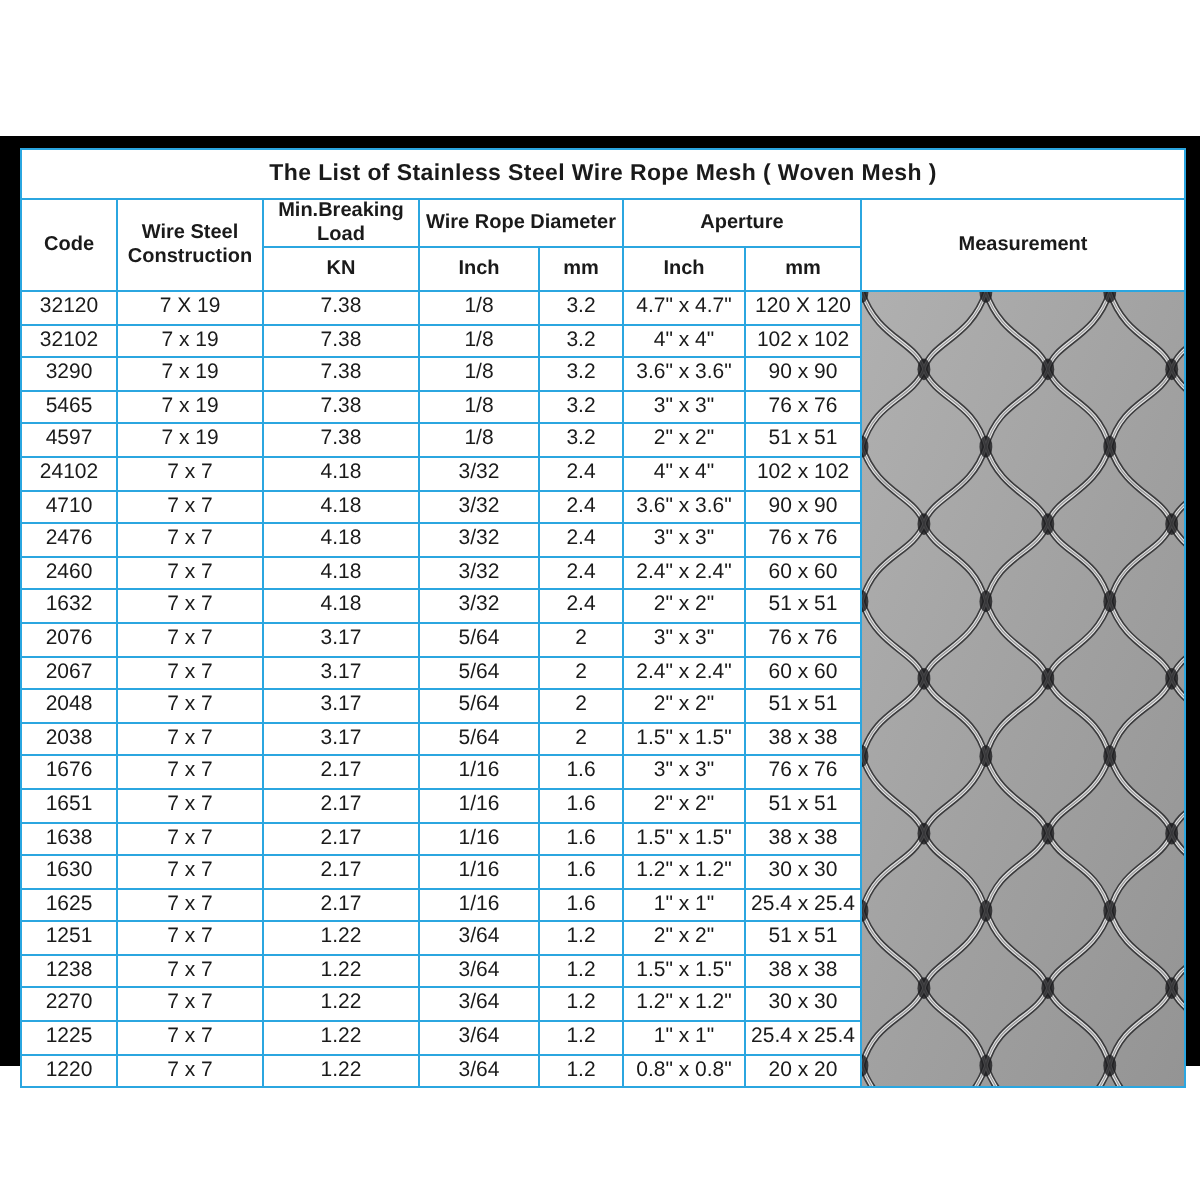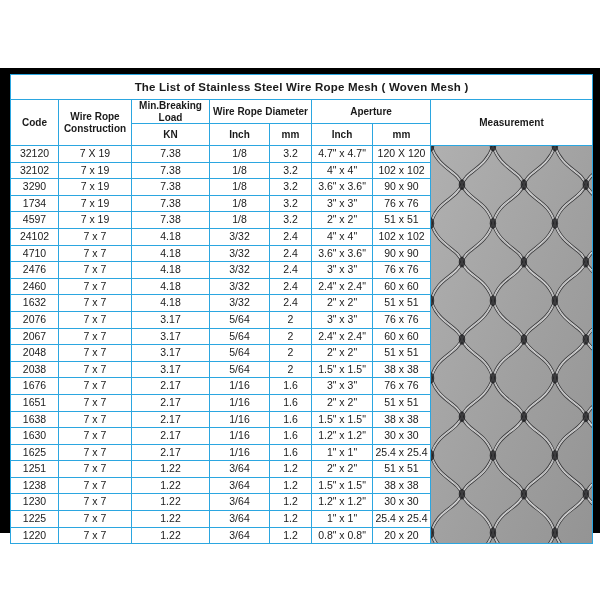--- a/index.html
+++ b/index.html
@@ -117,21 +117,21 @@
             <col class="c-apin">
           <col class="c-apmm">
             <col class="c-meas">
         </colgroup>
         <thead>
           <tr>
             <td class="title-cell" colspan="8">The List of Stainless Steel Wire Rope Mesh ( Woven Mesh )</td>
           </tr>
           <tr>
             <th class="hd tall" rowspan="2">Code</th>
-            <th class="hd tall" rowspan="2">Wire Rope Construction</th>
+            <th class="hd tall" rowspan="2">Wire Steel Construction</th>
             <th class="hd">Min.Breaking Load</th>
             <th class="hd" colspan="2">Wire Rope Diameter</th>
             <th class="hd" colspan="2">Aperture</th>
             <th class="hd tall" rowspan="2">Measurement</th>
           </tr>
           <tr>
             <th class="hd">KN</th>
             <th class="hd">Inch</th>
             <th class="hd">mm</th>
             <th class="hd">Inch</th>
@@ -740,21 +740,21 @@
             <tr>
               <td class="cell">3290</td>
               <td class="cell">7 x 19</td>
               <td class="cell">7.38</td>
               <td class="cell">1/8</td>
               <td class="cell">3.2</td>
               <td class="cell">3.6" x 3.6"</td>
               <td class="cell">90 x 90</td>
             </tr>
             <tr>
-              <td class="cell">1734</td>
+              <td class="cell">5465</td>
               <td class="cell">7 x 19</td>
               <td class="cell">7.38</td>
               <td class="cell">1/8</td>
               <td class="cell">3.2</td>
               <td class="cell">3" x 3"</td>
               <td class="cell">76 x 76</td>
             </tr>
             <tr>
               <td class="cell">4597</td>
               <td class="cell">7 x 19</td>
@@ -902,21 +902,21 @@
             <tr>
               <td class="cell">1238</td>
               <td class="cell">7 x 7</td>
               <td class="cell">1.22</td>
               <td class="cell">3/64</td>
               <td class="cell">1.2</td>
               <td class="cell">1.5" x 1.5"</td>
               <td class="cell">38 x 38</td>
             </tr>
             <tr>
-              <td class="cell">1230</td>
+              <td class="cell">2270</td>
               <td class="cell">7 x 7</td>
               <td class="cell">1.22</td>
               <td class="cell">3/64</td>
               <td class="cell">1.2</td>
               <td class="cell">1.2" x 1.2"</td>
               <td class="cell">30 x 30</td>
             </tr>
             <tr>
               <td class="cell">1225</td>
               <td class="cell">7 x 7</td>

